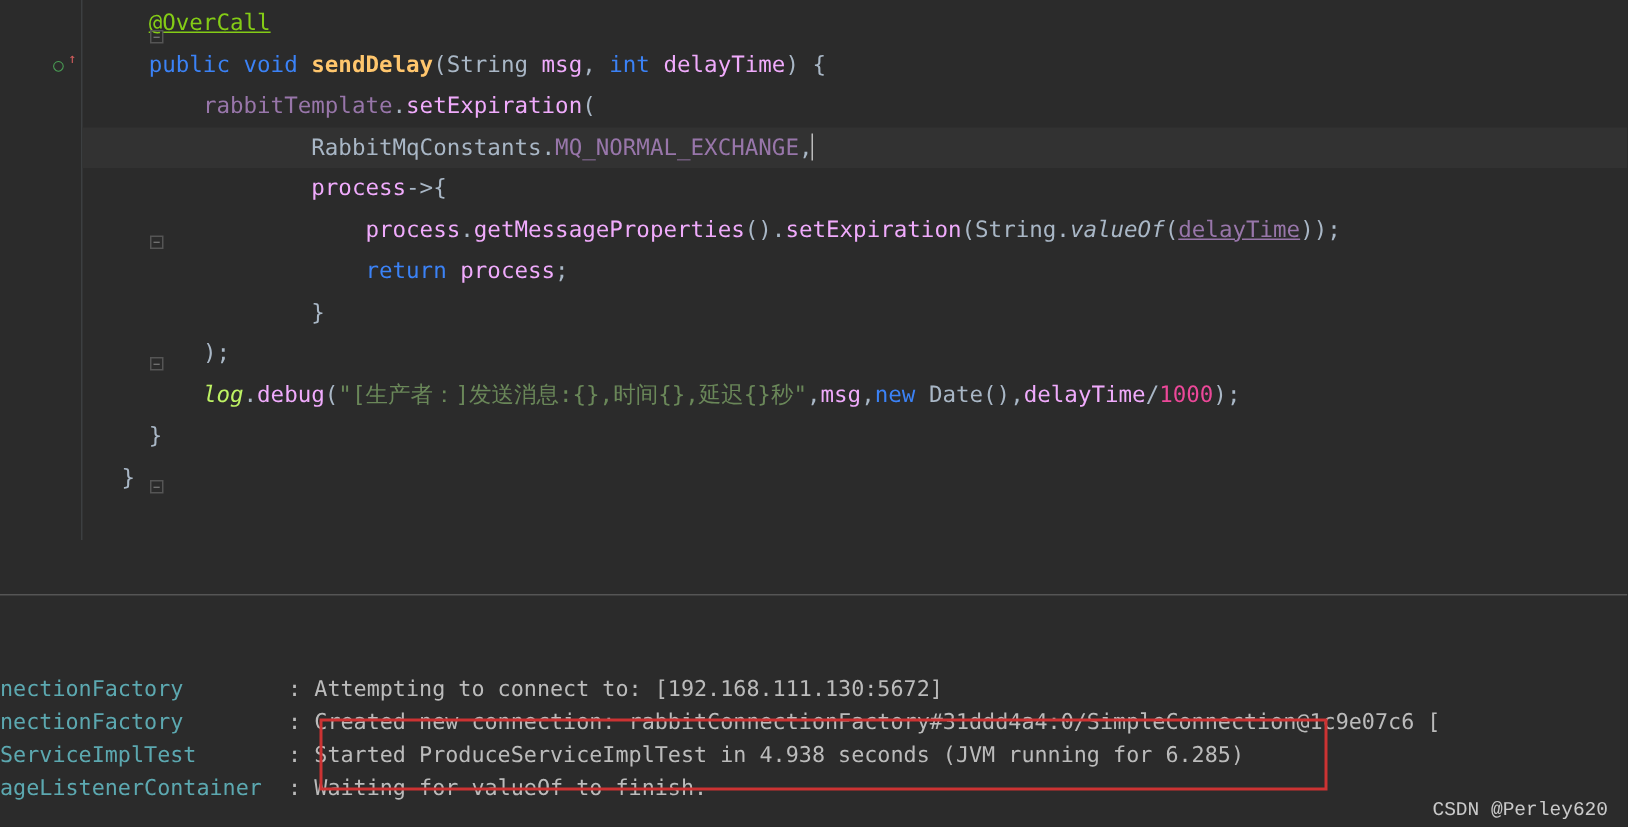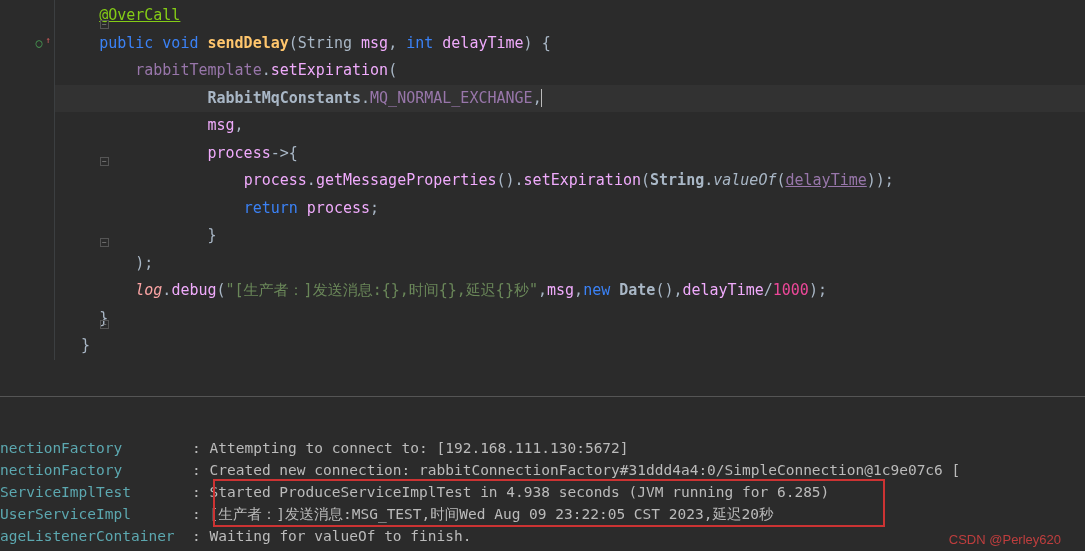--- a/index.html
+++ b/index.html
@@ -52,22 +52,22 @@
     .type { color: #a9b7c6; }
     .method { color: #ffc66d; font-weight: bold; }
     .str { color: #6a8759; }
     .const { color: #9876aa; }
     .param { color: #f0abfc; }
     .param-u { color: #9876aa; text-decoration: underline; }
     .field { color: #9876aa; font-style: italic; }
     .comment { color: #84cc16; text-decoration: underline; }
     .punct { color: #a9b7c6; }
     .num { color: #ec4899; }
-    .class { color: #a9b7c6; font-weight: bold; }
-    .log { font-style: italic; color: #fca5a5; text-align: right; }
+    .class { color: #a9b7c6; }
+    .log { font-style: italic; color: #bef264; text-align: right; }
 
     .gutter-icon {
       width: 14px;
       height: 14px;
       display: inline-flex;
       align-items: center;
       justify-content: center;
     }
     .override-icon {
       color: #499c54;
@@ -99,45 +99,45 @@
     }
 
     .console-area {
       position: absolute;
       bottom: 0;
       left: 0;
       right: 0;
       height: 155px;
       background: #2b2b2b;
       border-top: 1px solid #555;
-      padding-top: 40px;
+      padding-top: 52px;
       font-family: 'Consolas', monospace;
       font-size: 14.5px;
       color: #bbbbbb;
       overflow: hidden;
     }
     .console-line {
       height: 22px;
       line-height: 22px;
       white-space: pre;
     }
     .console-class { color: #5ca8b0; }
     .console-text { color: #bbbbbb; }
     .highlight-box {
       position: absolute;
       border: 2px solid #cc3333;
       pointer-events: none;
     }
     .watermark {
       position: absolute;
       bottom: 4px;
-      right: 24px;
-      color: #ef4444;
+      right: 13px;
+      color: #ffffff;
       font-size: 13px;
-      font-family: Liberation Sans, sans-serif;
+      font-family: Liberation Mono, monospace;
       opacity: 0.75;
     }
     .caret {
       display: inline-block;
       width: 1.5px;
       height: 18px;
       background: #bbbbbb;
       vertical-align: middle;
       margin-left: -1px;
     }
@@ -166,34 +166,32 @@
   <div class="code-area">
     <span class="fold-mark" style="top:20px;">−</span>
     <span class="fold-mark" style="top:157px;">−</span>
     <span class="fold-mark" style="top:238px;">−</span>
     <span class="fold-mark" style="top:320px;">−</span>
 
     <div class="code-line">    <span class="comment">@OverCall</span></div>
     <div class="code-line">    <span class="kw">public</span> <span class="kw">void</span> <span class="method">sendDelay</span><span class="punct">(</span><span class="type">String</span> <span class="param">msg</span><span class="punct">, </span><span class="kw">int</span> <span class="param">delayTime</span><span class="punct">) {</span></div>
     <div class="code-line">        <span class="field" style="font-style:normal;">rabbitTemplate</span><span class="punct">.</span><span class="param">setExpiration</span><span class="punct">(</span></div>
     <div class="code-line caret-line">                <span class="class">RabbitMqConstants</span><span class="punct">.</span><span class="const">MQ_NORMAL_EXCHANGE</span><span class="punct">,</span><span class="caret"></span></div>
-    <div class="code-line">                <span class="param">msg</span><span class="punct">,</span></div>
     <div class="code-line">                <span class="param">process</span><span class="punct">-&gt;{</span></div>
     <div class="code-line">                    <span class="param">process</span><span class="punct">.</span><span class="param">getMessageProperties</span><span class="punct">().</span><span class="param">setExpiration</span><span class="punct">(</span><span class="class">String</span><span class="punct">.</span><span style="font-style:italic;">valueOf</span><span class="punct">(</span><span class="param-u" style="text-decoration:underline;">delayTime</span><span class="punct">));</span></div>
     <div class="code-line">                    <span class="kw">return</span> <span class="param">process</span><span class="punct">;</span></div>
     <div class="code-line">                <span class="punct">}</span></div>
     <div class="code-line">        <span class="punct">);</span></div>
     <div class="code-line">        <span class="log">log</span><span class="punct">.</span><span class="param">debug</span><span class="punct">(</span><span class="str">"[生产者：]发送消息:{},时间{},延迟{}秒"</span><span class="punct">,</span><span class="param">msg</span><span class="punct">,</span><span class="kw">new</span> <span class="class">Date</span><span class="punct">(),</span><span class="param">delayTime</span><span class="punct">/</span><span class="num">1000</span><span class="punct">);</span></div>
     <div class="code-line">    <span class="punct">}</span></div>
     <div class="code-line"><span class="punct">  }</span></div>
   </div>
 </div>
 
 <div class="console-area">
   <div class="console-line"><span class="console-class">nectionFactory</span>        <span class="console-text">: Attempting to connect to: [192.168.111.130:5672]</span></div>
   <div class="console-line"><span class="console-class">nectionFactory</span>        <span class="console-text">: Created new connection: rabbitConnectionFactory#31ddd4a4:0/SimpleConnection@1c9e07c6 [</span></div>
   <div class="console-line"><span class="console-class">ServiceImplTest</span>       <span class="console-text">: Started ProduceServiceImplTest in 4.938 seconds (JVM running for 6.285)</span></div>
-  <div class="console-line"><span class="console-class">UserServiceImpl</span>       <span class="console-text">: [生产者：]发送消息:MSG_TEST,时间Wed Aug 09 23:22:05 CST 2023,延迟20秒</span></div>
   <div class="console-line"><span class="console-class">ageListenerContainer</span>  <span class="console-text">: Waiting for valueOf to finish.</span></div>
 
   <div class="highlight-box" style="left:213px; top:82px; width:672px; height:48px;"></div>
   <div class="watermark">CSDN @Perley620</div>
 </div>
 
 </body></html>

